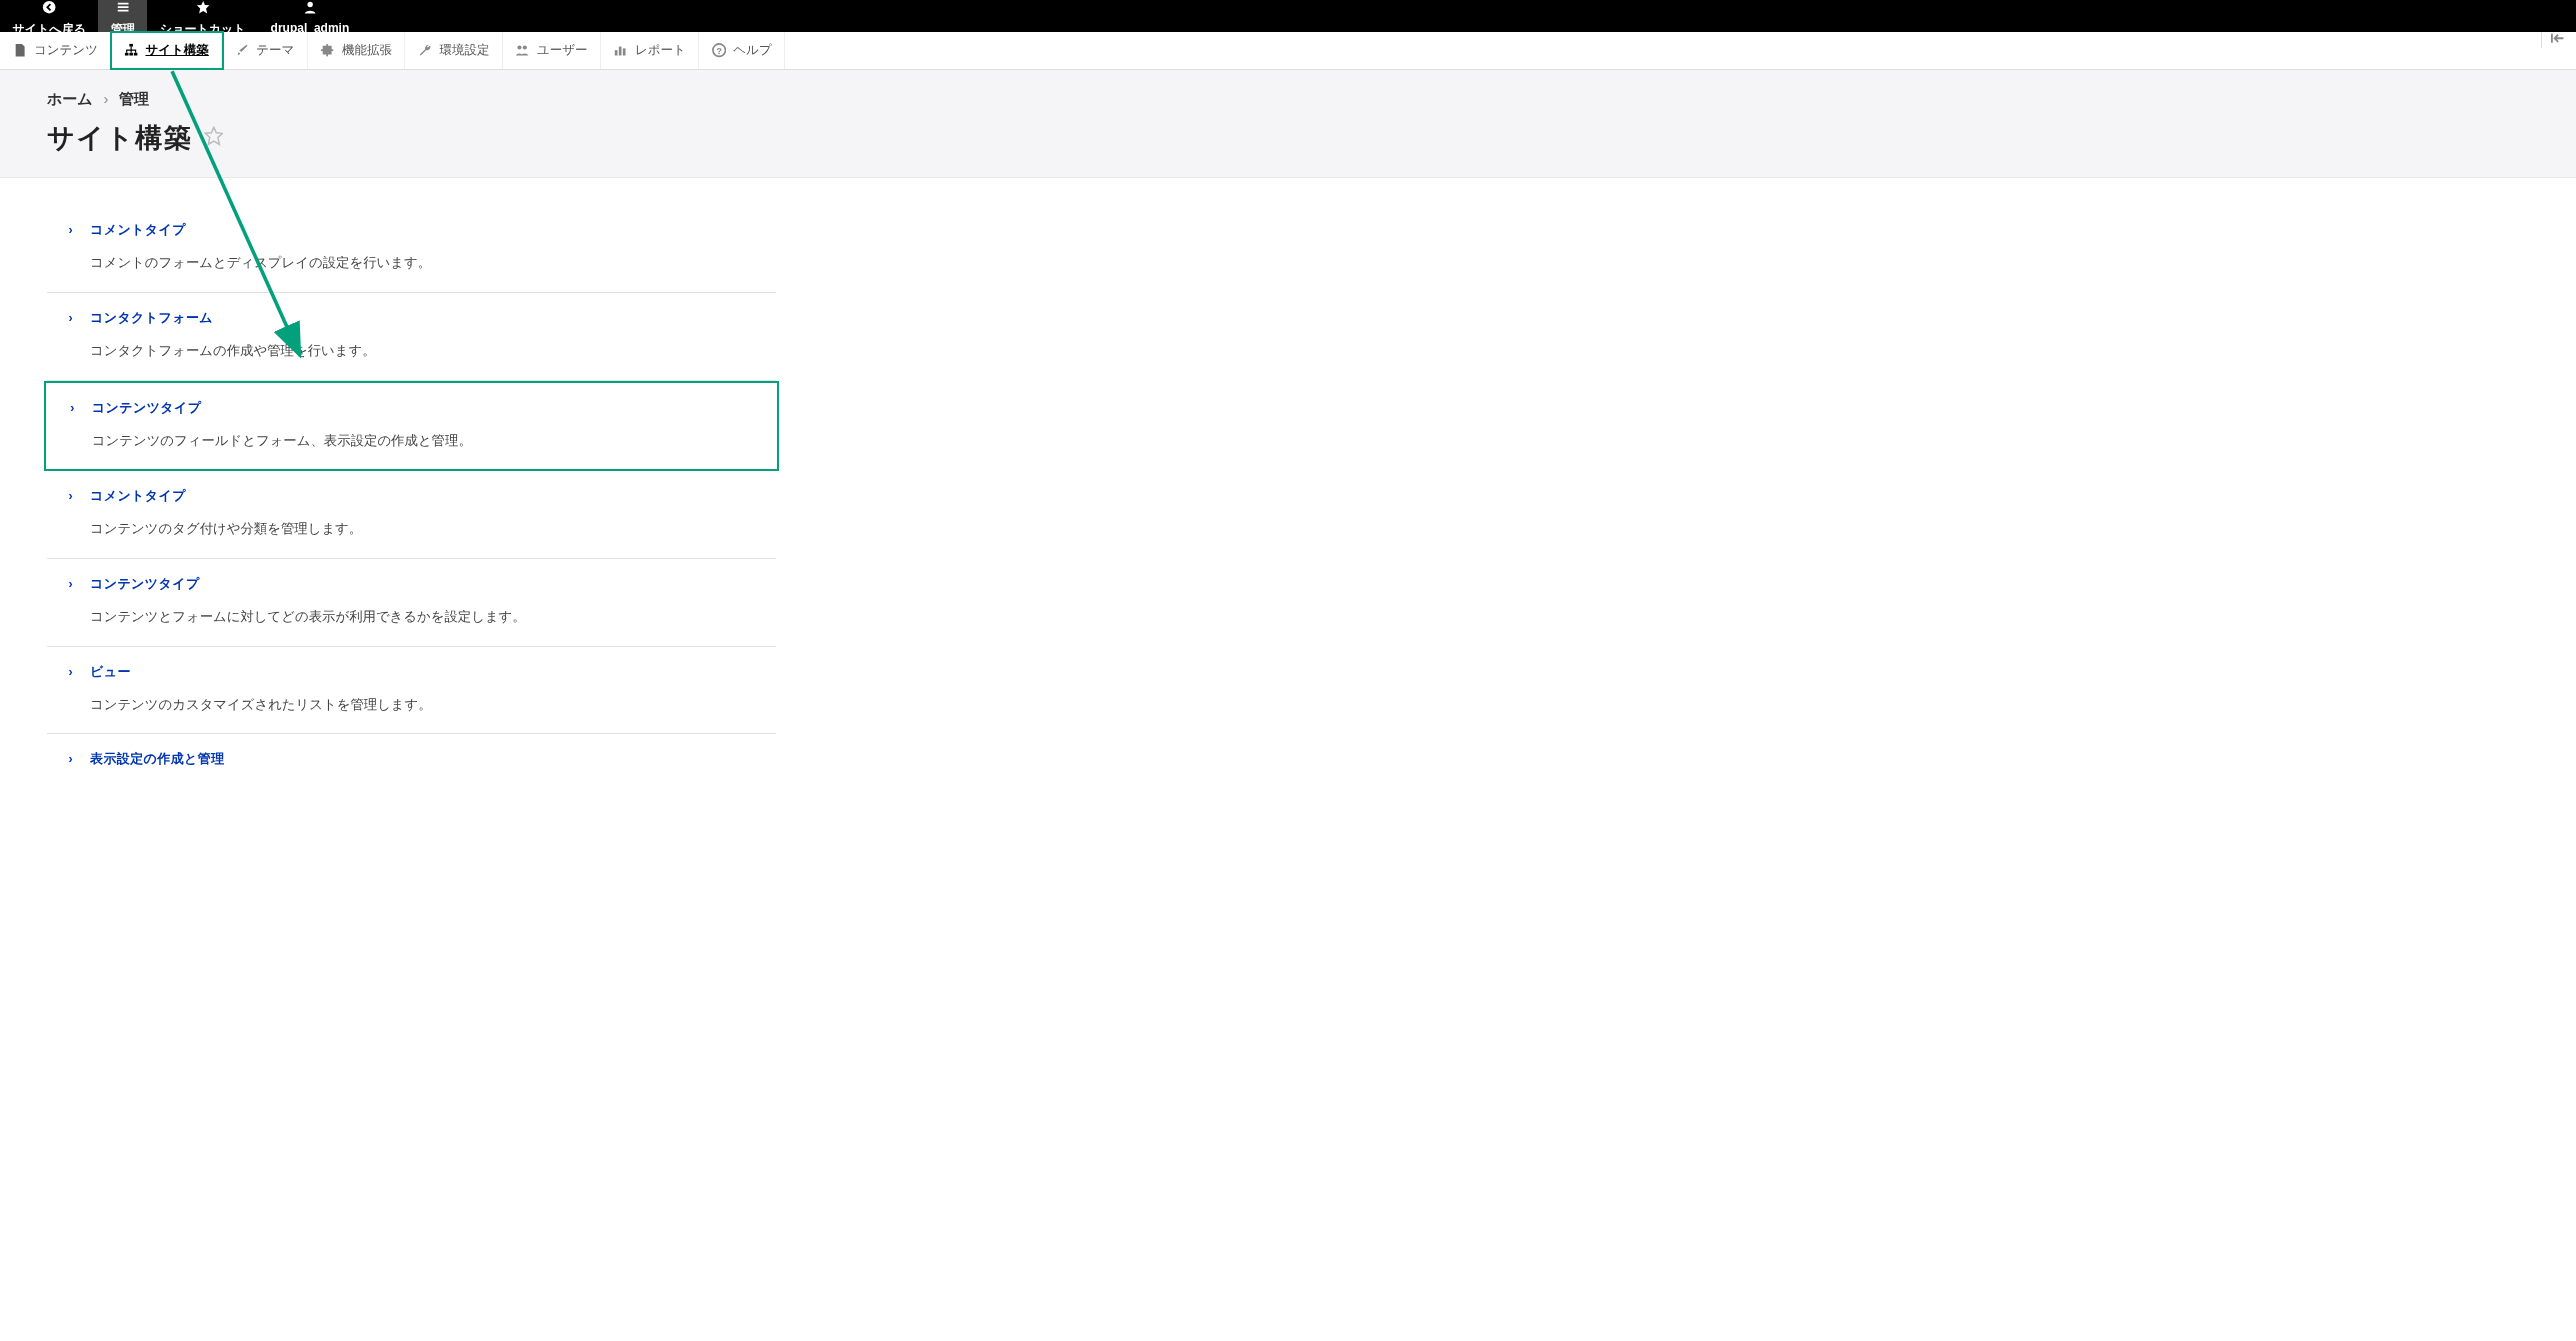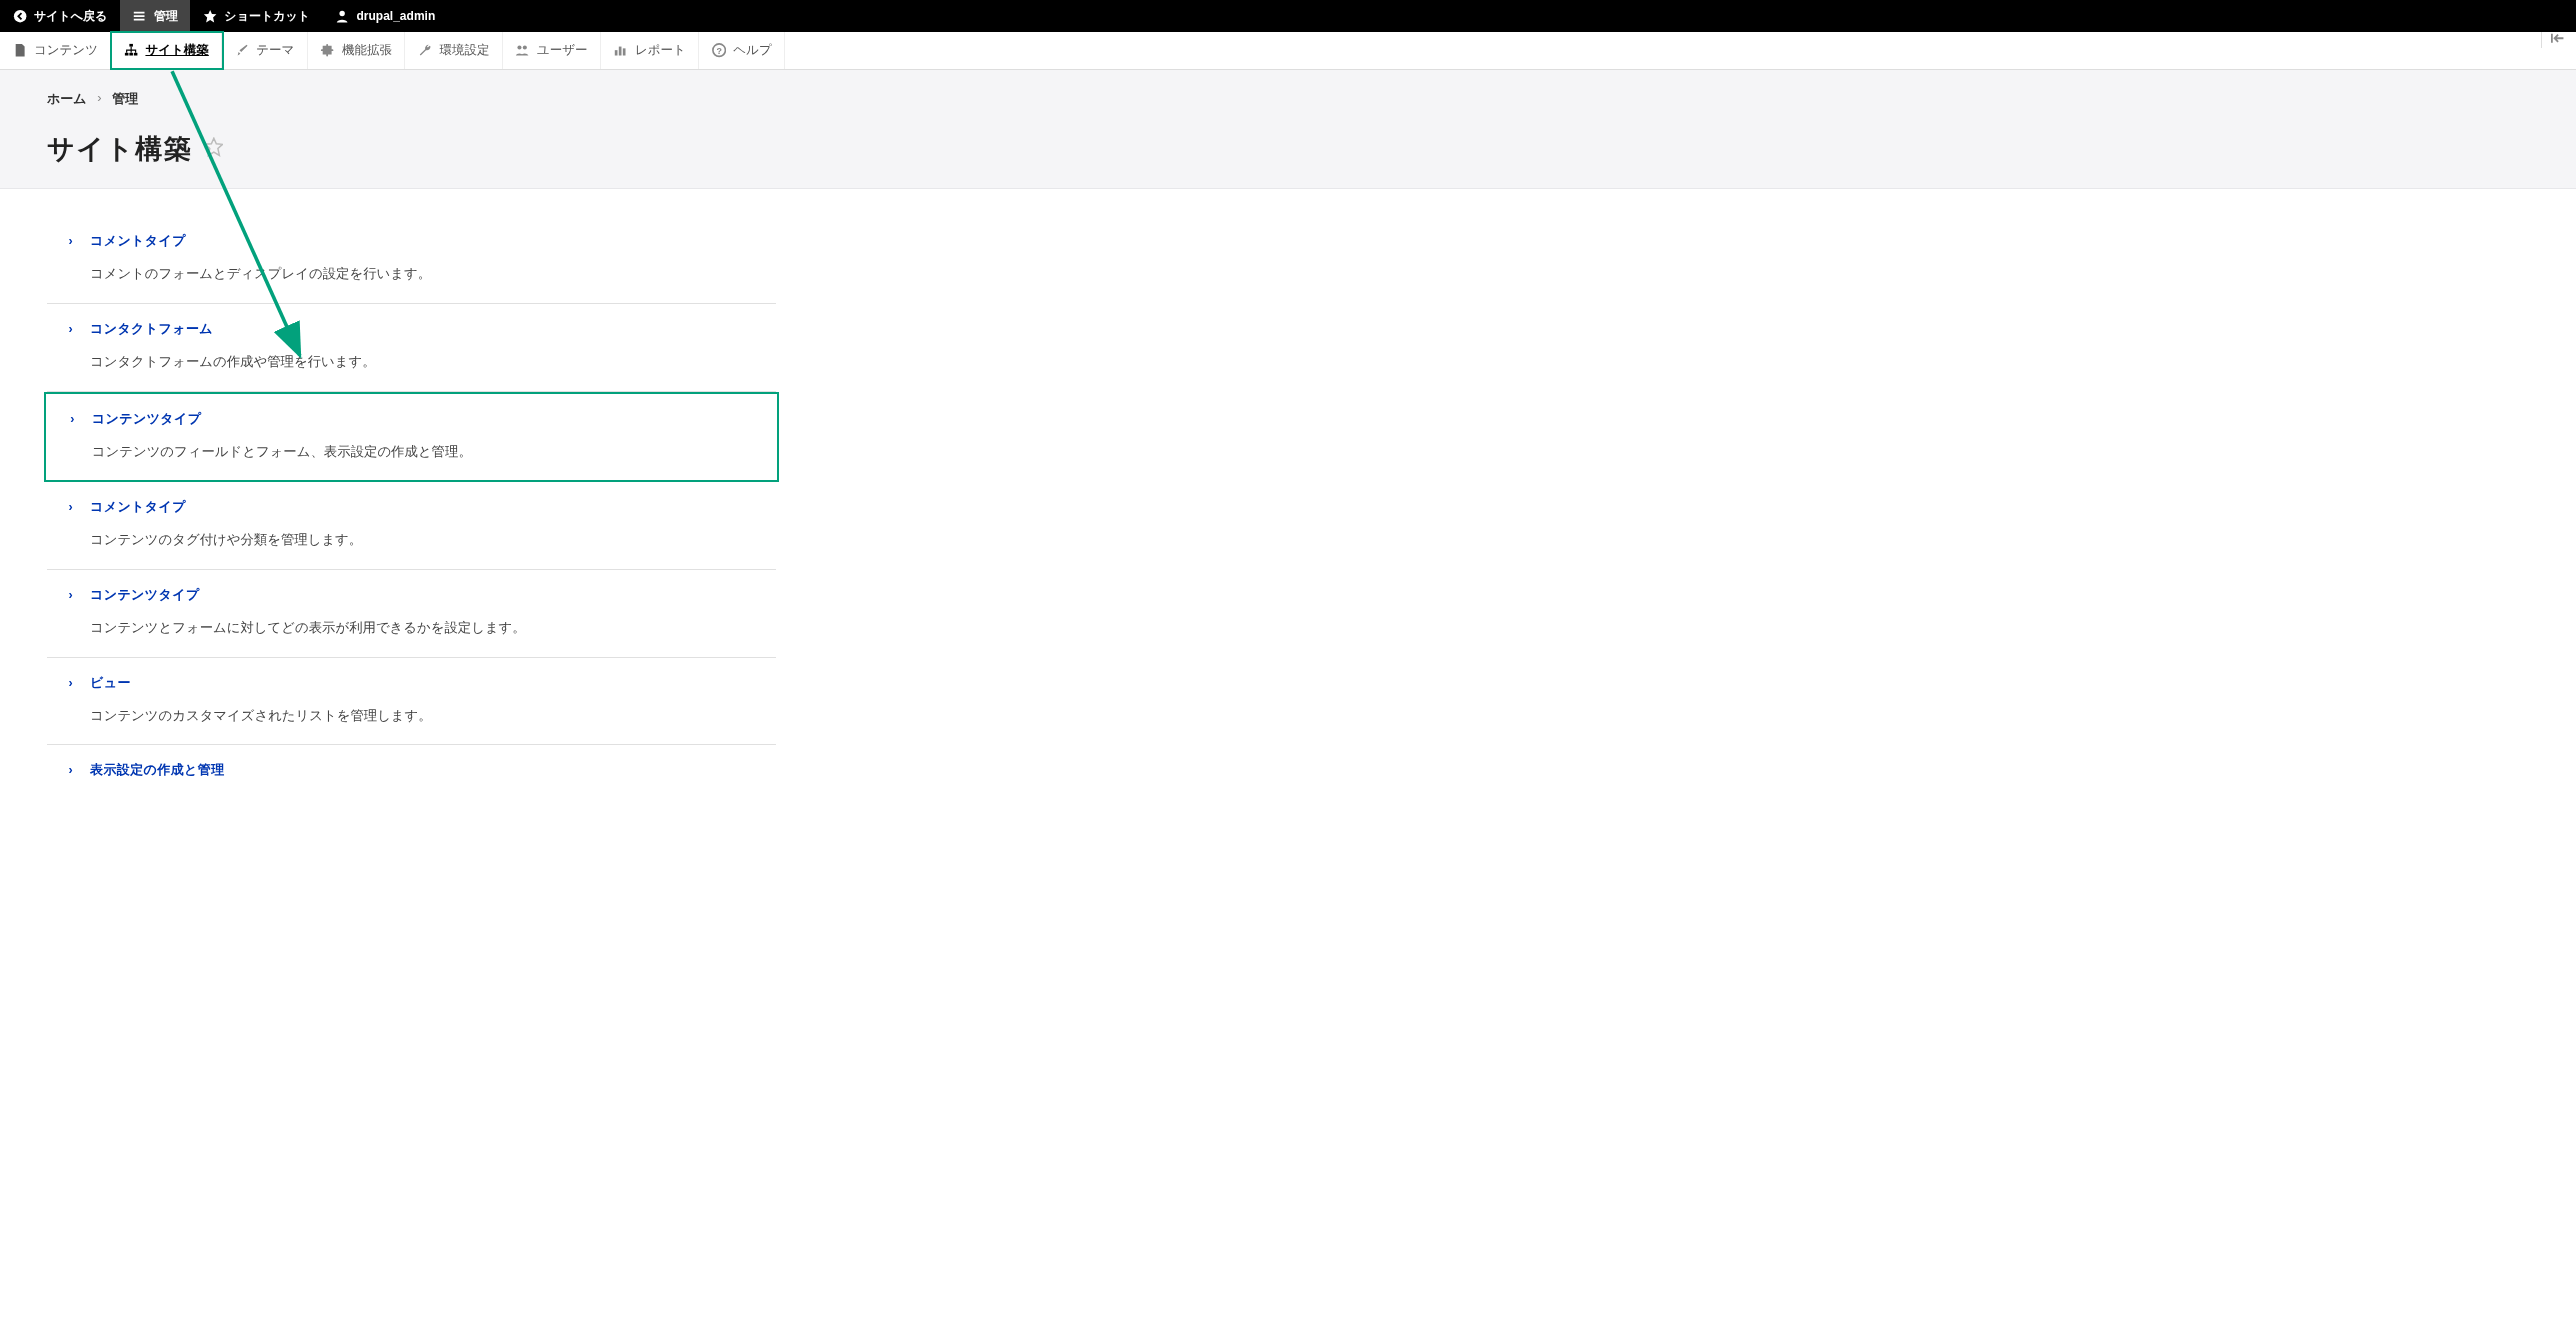--- a/index.html
+++ b/index.html
@@ -1,34 +1,34 @@
 <!DOCTYPE html>
 <html style="font-size:14.3px"><head>
   <meta charset="utf-8">
   <style>
     * { margin: 0; padding: 0; box-sizing: border-box; }
     body { font-family: -apple-system, BlinkMacSystemFont, "Segoe UI", Helvetica, Arial, sans-serif; background: #fff; color: #222; }
 
     
     .topbar { background: #000; height: 32px; display: flex; align-items: center; color: #fff; font-size: 12px; }
-    .topbar-item { display: flex; align-items: center; gap: 7.2px; padding: 0 12.5px; height: 100%; cursor: pointer; font-weight: 700; }
+    .topbar-item { display: flex; align-items: center; gap: 7.2px; padding: 0 12.5px; height: 100%; cursor: pointer; font-weight: 700; flex-direction: column; }
     .topbar-item.active { background: #444; }
     .topbar-item .icon { display: inline-flex; align-items: center; justify-content: center; }
 
     
     .toolbar { background: #fff; height: 38px; display: flex; align-items: flex-start; border-bottom: 0.9px solid #ddd; font-size: 12.5px; position: relative; }
     .toolbar-item { display: flex; align-items: center; gap: 7.2px; padding: 0 12.5px; height: 100%; cursor: pointer; border-right: 0.9px solid #eee; color: #555; font-weight: 500; }
     .toolbar-item .icon { color: #999; display: inline-flex; align-items: center; justify-content: center; }
     .toolbar-item.active { color: #000; font-weight: 700; }
     .toolbar-item.active .label { text-decoration: underline; }
     .toolbar-collapse { margin-left: auto; border-left: 0.9px solid #ddd; display: flex; align-items: center; padding: 0 9px; cursor: pointer; color: #777; }
 
     
     .header { background: #f5f5f7; border-bottom: 0.9px solid #e7e7ea; padding: 19.7px 0 21.5px 47px; }
-    .breadcrumb { font-size: 13px; color: #333; font-weight: 600; display: flex; gap: 10.7px; align-items: flex-start; margin-bottom: 23px; }
+    .breadcrumb { font-size: 15px; color: #333; font-weight: 600; display: flex; gap: 10.7px; align-items: flex-start; margin-bottom: 11px; }
     .breadcrumb .sep { color: #888; font-weight: 400; }
     .page-title-row { display: flex; align-items: center; gap: 10.7px; }
     .page-title { font-size: 27px; font-weight: 700; letter-spacing: 1.8px; }
     .star-toggle { color: #bbb; cursor: pointer; }
 
     
     .content { padding: 27px 47px 0 47px; max-width: 823px; }
     .list-item { border-bottom: 0.9px solid #e0e0e0; padding: 16px 0 19.7px 21.5px; }
     .list-item .title-row { display: flex; align-items: center; gap: 9px; }
     .list-item .chev { color: #0036b1; font-weight: 800; font-size: 12.5px; display: inline-block; width: 12.5px; }

